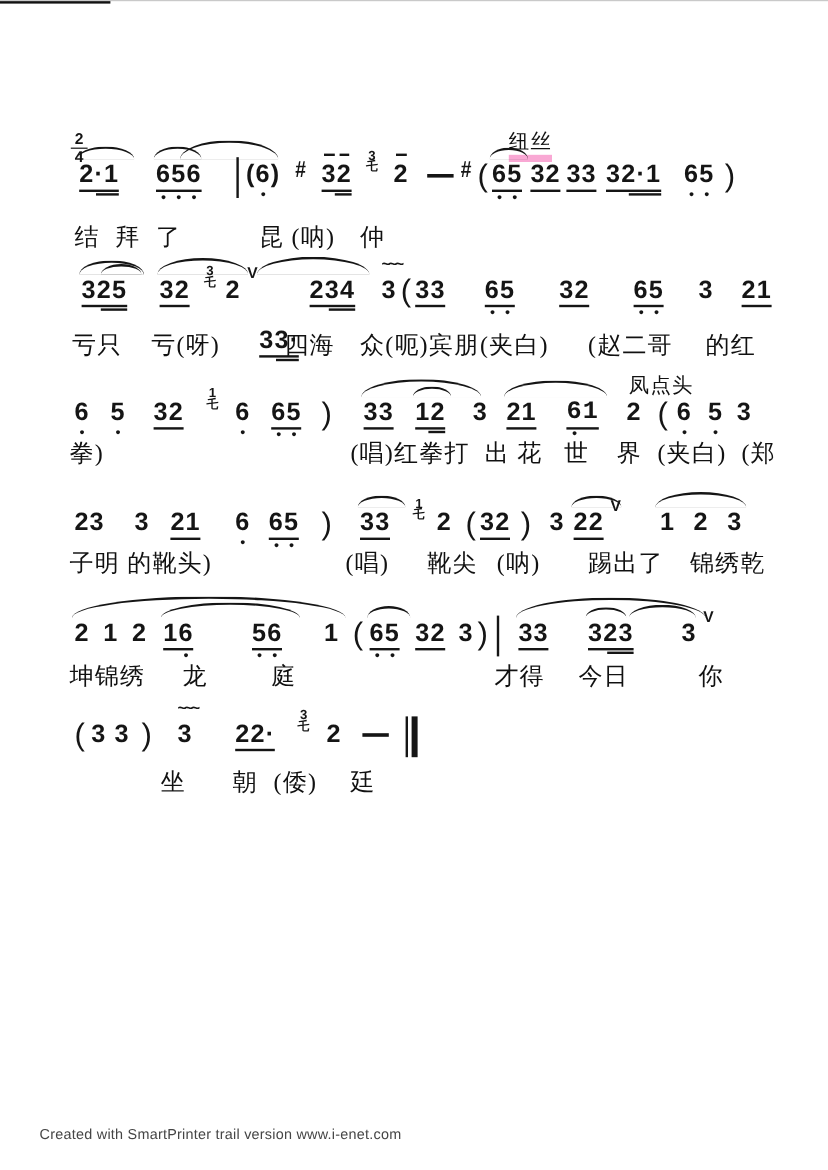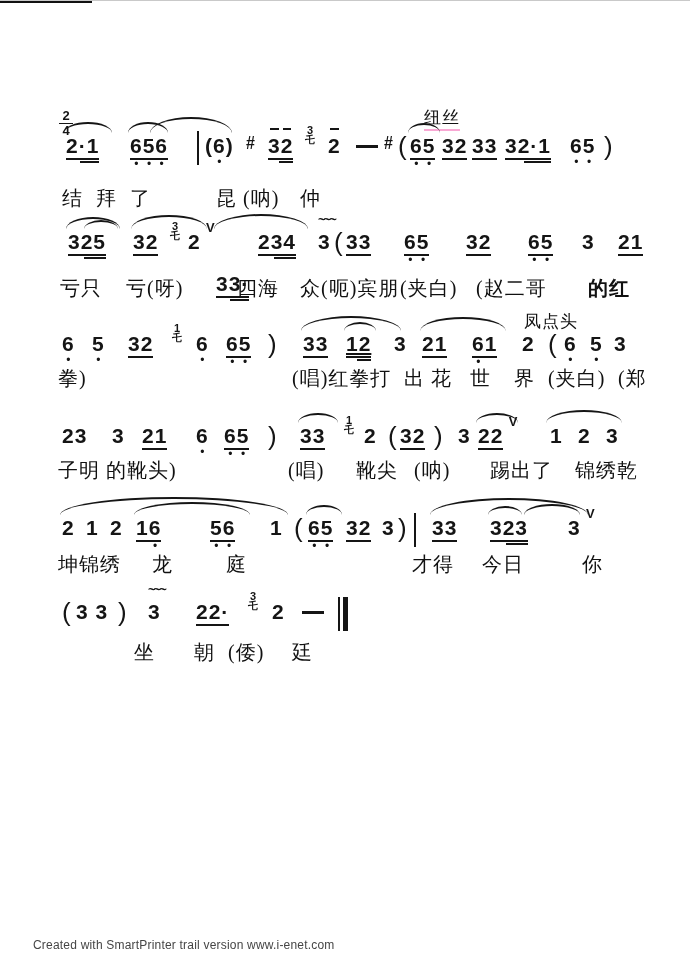--- a/index.html
+++ b/index.html
@@ -31,21 +31,21 @@
   .orn b{font-size:11px;}
   .orn i{font-style:normal;font-size:10px;font-family:"Liberation Serif",serif;}
   .v{position:absolute;right:-14px;top:-10px;font-weight:700;font-size:13px;}
   .arc{position:absolute;border-top:2px solid #151515;border-radius:50% / 100% 100% 0 0;}
   .barline{width:2px;height:34px;background:#151515;}
   .barfin{display:flex;gap:3px;height:34px;}
   .barfin b{display:block;width:2px;background:#151515;}
   .barfin b:last-child{width:5px;}
   .dash{width:22px;height:3px;background:#151515;margin-top:11px;}
   .slabel{position:absolute;font-size:17px;font-weight:400;letter-spacing:1px;color:#111;}
-  .slabel.ul{border-bottom:2px solid #f9a8d4;padding-bottom:0px;}
+  .slabel.ul{border-bottom:6px solid #f9a8d4;padding-bottom:0px;}
   .lyr{position:absolute;font-size:20px;line-height:24px;letter-spacing:1px;
        white-space:pre;color:#111;}
   #timesig{position:absolute;left:58px;top:110px;width:16px;text-align:center;
            font-family:"Liberation Sans",sans-serif;font-weight:700;font-size:13px;line-height:12px;}
   #timesig .num{display:block;}
   #timesig .tsline{display:block;height:1px;background:#151515;margin:1px 1px;}
 
   
   #desc{position:absolute;left:56px;top:740px;width:598px;font-size:21px;
         line-height:33px;letter-spacing:0.5px;font-weight:600;color:#1c1c1c;}
@@ -229,22 +229,22 @@
         <span class="t">3</span>
       </div>
       <div class="tok" style="left: 618px; top: 230px;">
         <span class="t u1">21</span>
       </div>
       <div class="lyr" style="left: 60px; top: 276px;">亏只</div>
       <div class="lyr" style="left: 126px; top: 276px;">亏(呀)</div>
       <div class="lyr" style="left: 237px; top: 276px;">四海</div>
       <div class="lyr" style="left: 300px; top: 276px;">众(呃)宾朋</div>
       <div class="lyr" style="left: 400px; top: 276px;">(夹白)</div>
-      <div class="lyr" style="left: 476px; top: 276px;">(赵二哥</div>
-      <div class="lyr" style="left: 588px; top: 276px; font-weight: bold;">的红</div>
+      <div class="lyr" style="left: 490px; top: 276px;">(赵二哥</div>
+      <div class="lyr" style="left: 588px; top: 276px;">的红</div>
       <div class="slabel" style="left: 524px; top: 310px;">凤点头</div>
       <div class="arc" style="left: 301px; width: 100px; height: 13px; top: 316px;"></div>
       <div class="arc" style="left: 344px; width: 32px; height: 7px; top: 322px;"></div>
       <div class="arc" style="left: 420px; width: 86px; height: 12px; top: 317px;"></div>
       <div class="tok" style="left: 62px; top: 332px;">
         <span class="t">6</span>
         <div class="lod">
           <i>•</i>
         </div>
       </div>
@@ -275,31 +275,31 @@
           <i>•</i>
           <i>•</i>
         </div>
       </div>
       <div class="tok" style="left: 268px; top: 332px;">
         <span class="t p">)</span>
       </div>
       <div class="tok" style="left: 303px; top: 332px;">
         <span class="t u1">33</span>
       </div>
-      <div class="tok" style="left: 346px; top: 332px; text-decoration: underline;">
+      <div class="tok" style="left: 346px; top: 332px;">
         <span class="t u1">12</span>
         <div class="dbl"></div>
       </div>
       <div class="tok" style="left: 394px; top: 332px;">
         <span class="t">3</span>
       </div>
       <div class="tok" style="left: 422px; top: 332px;">
         <span class="t u1">21</span>
       </div>
-      <div class="tok" style="left: 472px; top: 332px;">
+      <div class="tok" style="left: 472px; top: 332px; font-family: Liberation Mono, monospace;">
         <span class="t u1">61</span>
         <div class="lod">
           <i>•</i>
           <i></i>
         </div>
       </div>
       <div class="tok" style="left: 522px; top: 332px;">
         <span class="t">2</span>
       </div>
       <div class="tok" style="left: 548px; top: 332px;">

